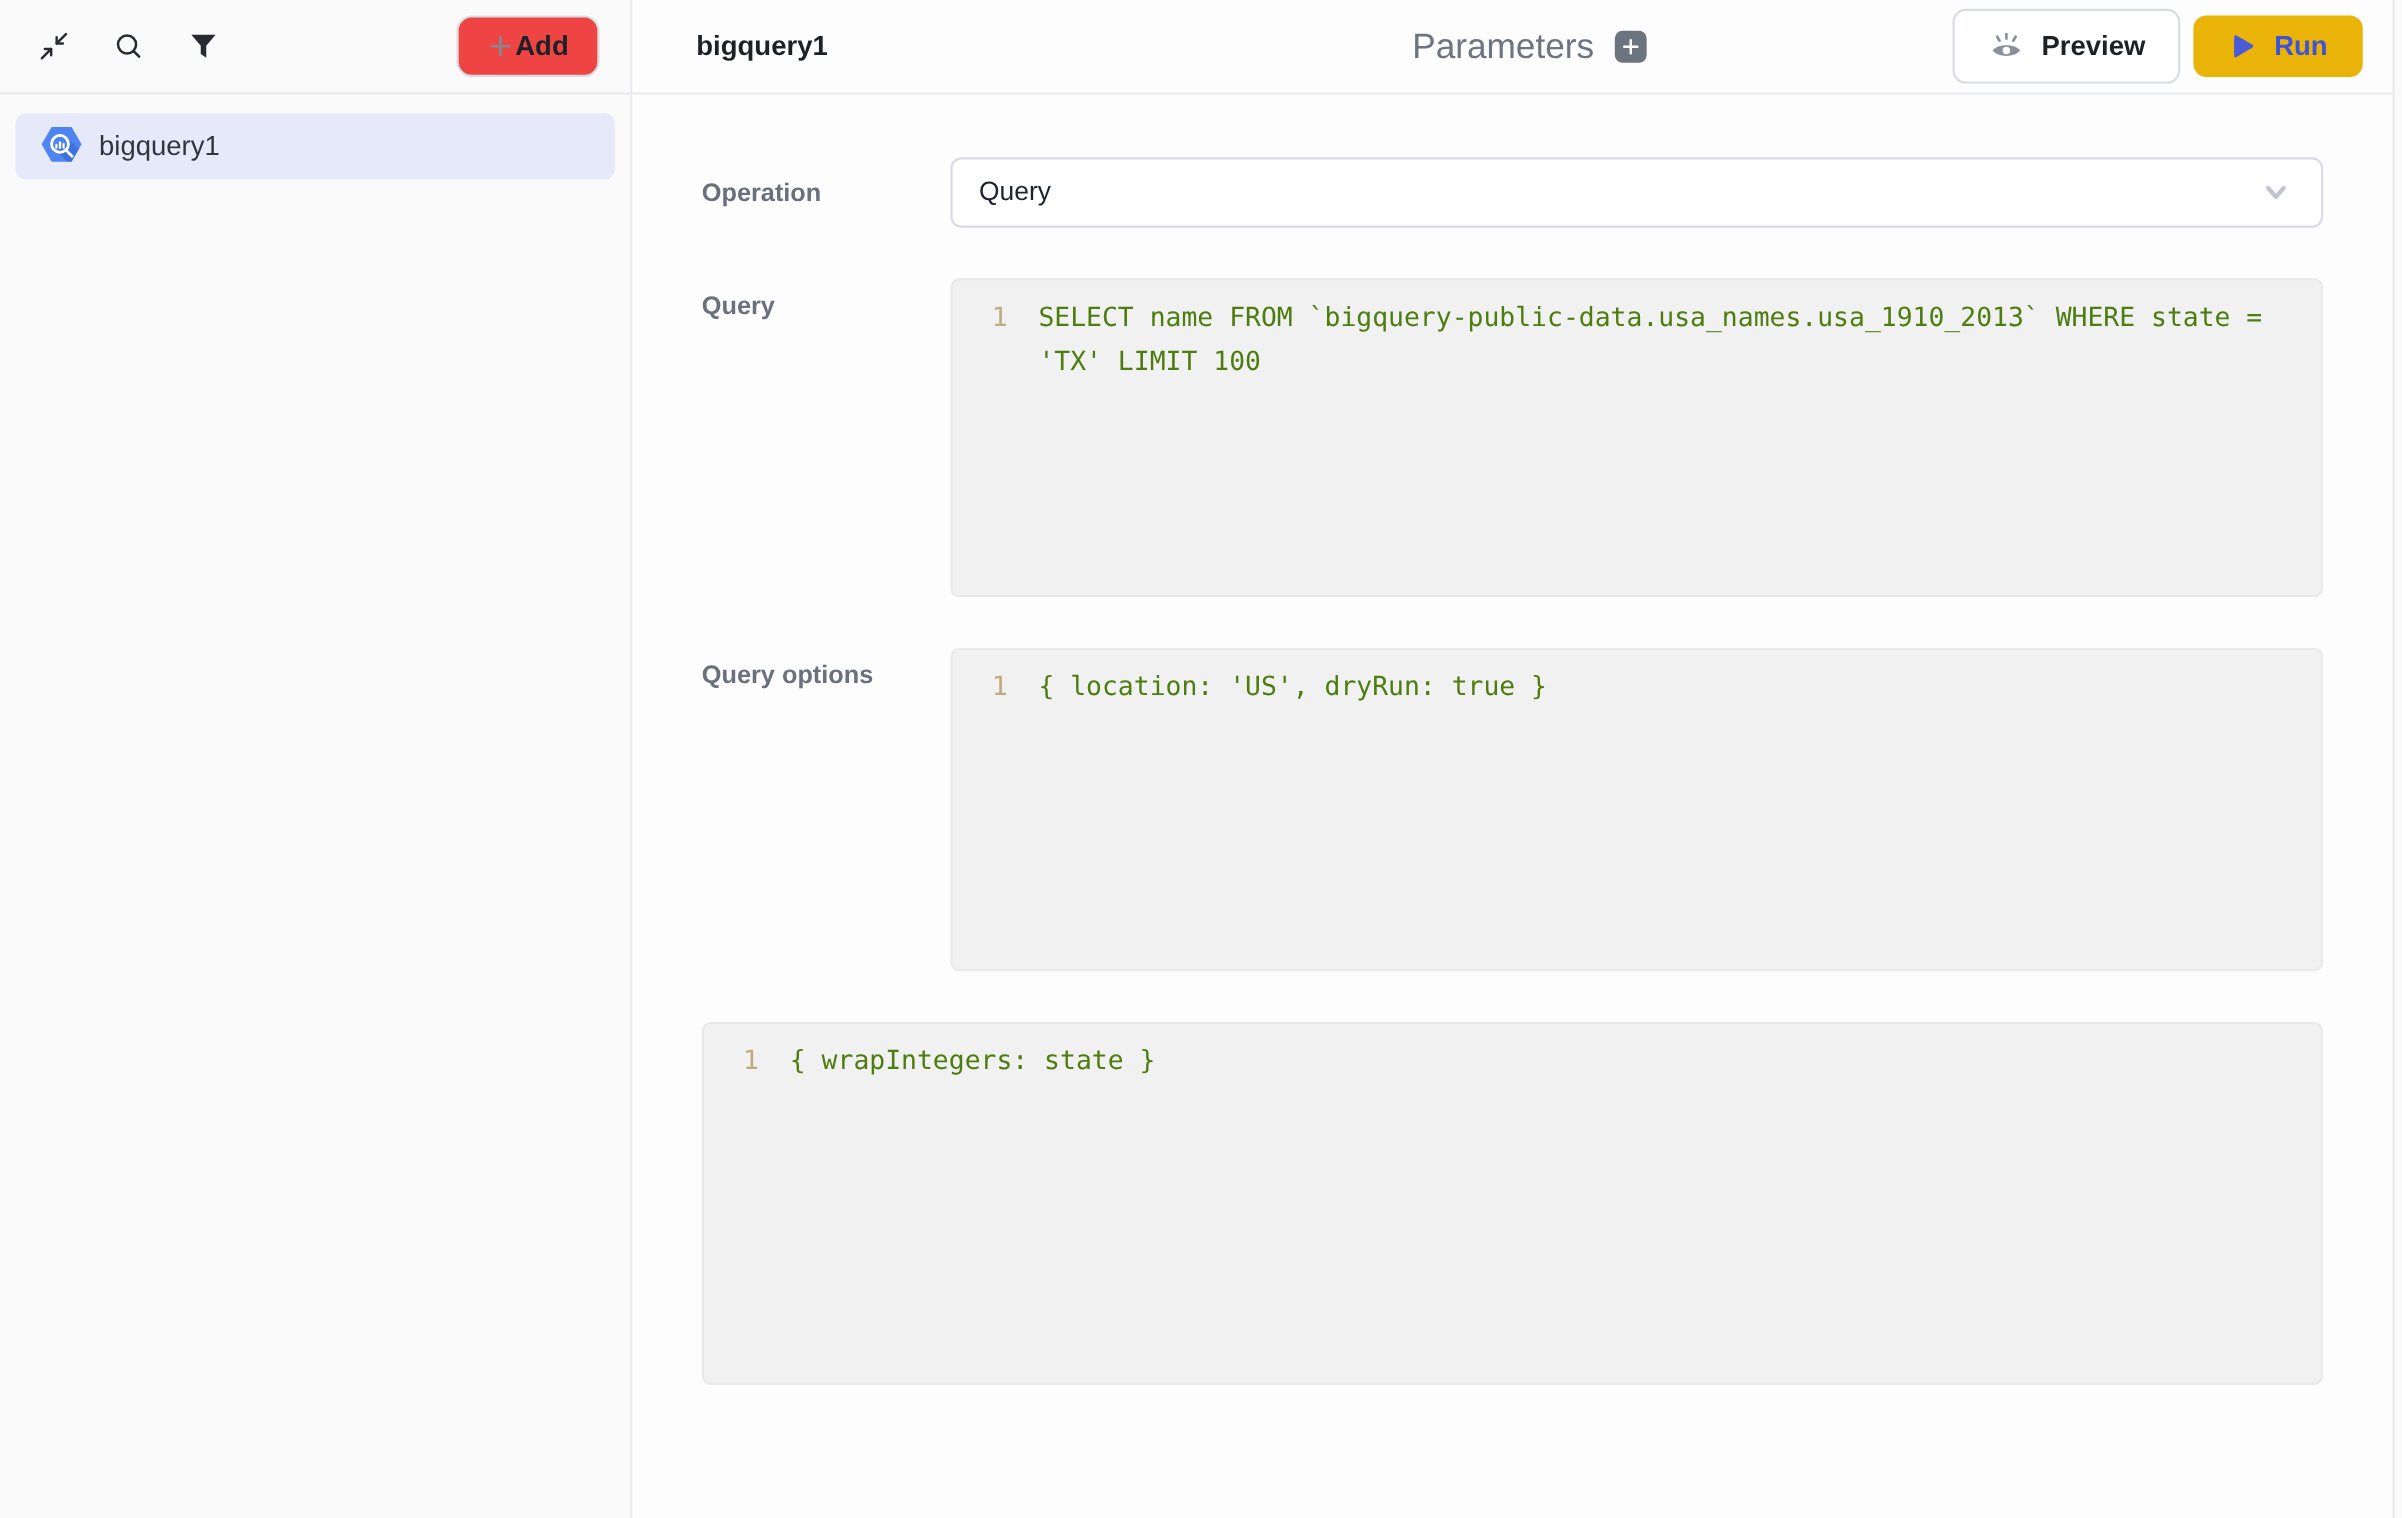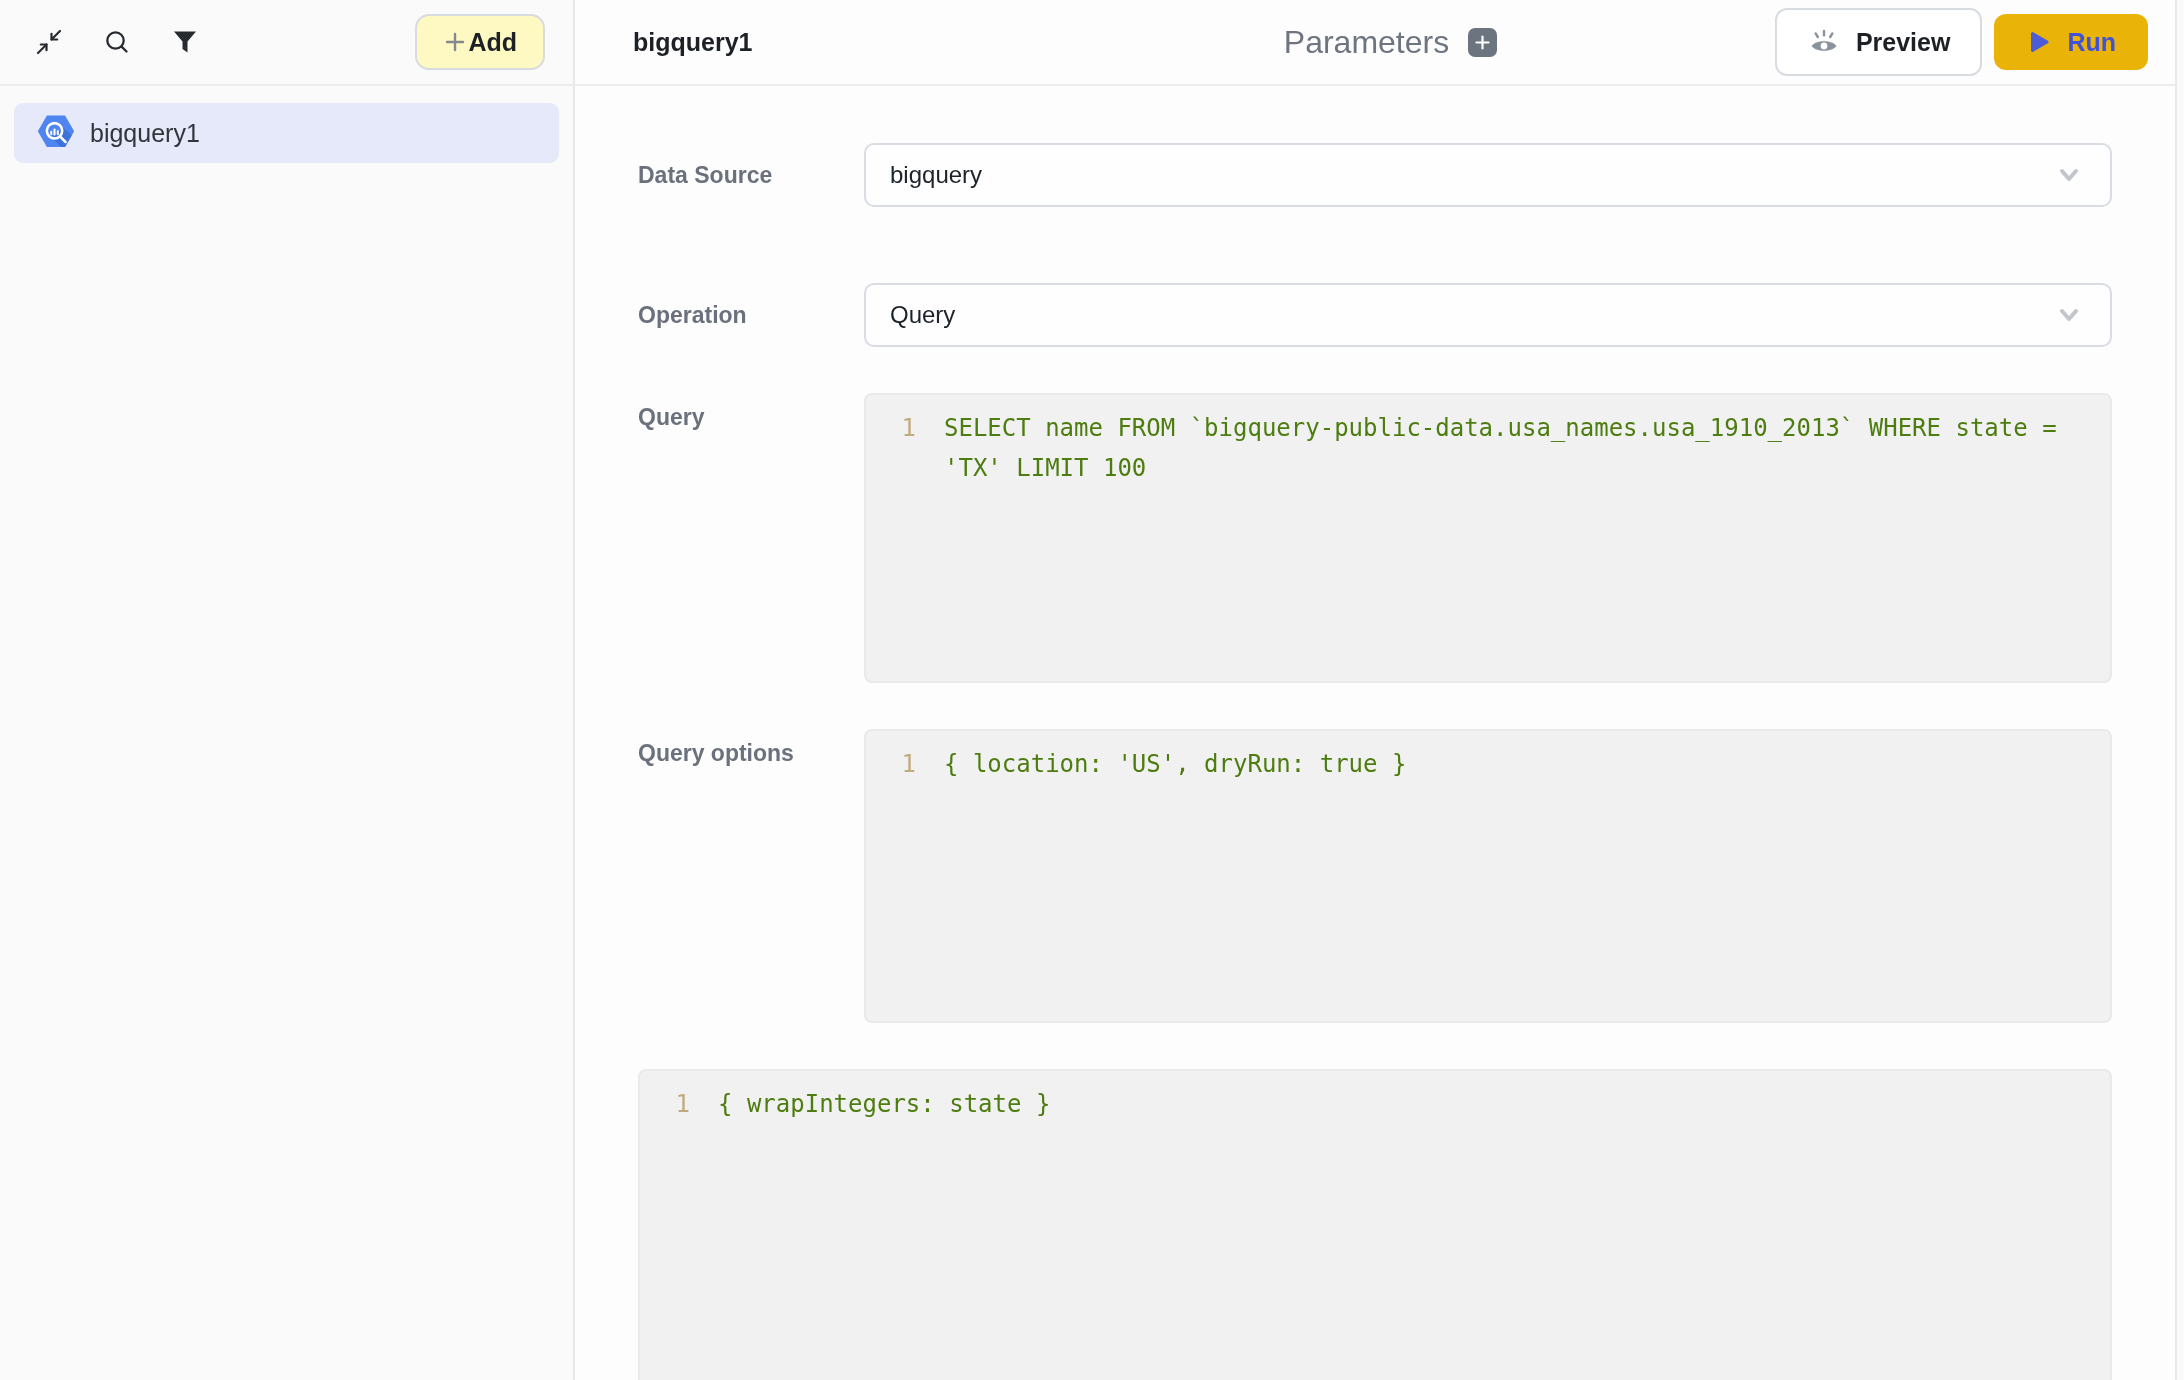--- a/index.html
+++ b/index.html
@@ -19,21 +19,21 @@
   .sidebar-toolbar {
     height:86px; flex:0 0 86px; border-bottom:2px solid #EBECEE;
     display:flex; align-items:center; padding:0 28px 0 34px; gap:38px;
   }
   .icon-btn {
     width:30px; height:30px; padding:0; border:0; background:none;
     display:flex; align-items:center; justify-content:center; cursor:pointer;
   }
   .add-btn {
     margin-left:auto; height:56px; padding:0 26px;
-    border:2px solid #D8DBE0; border-radius:14px; background:#fef9c3;
+    border:2px solid #D8DBE0; border-radius:14px; background:#ef4444;
     display:flex; align-items:center; gap:1px;
     font-family:inherit; font-size:25px; font-weight:700; color:#1D2125; cursor:pointer;justify-content:center;
   }
   .sidebar-list { padding:17px 14px; }
   .sidebar-item {
     height:60px; border-radius:9px; display:flex; align-items:center; gap:12px;
     padding:0 20px; font-size:25px; font-weight:500; color:#31363D; cursor:pointer;
   }
   .sidebar-item.active { background:#E6E9FA; }
   .sidebar-item .bq-icon { width:44px; height:44px; flex:0 0 44px; display:flex; }
@@ -194,31 +194,20 @@
           <svg width="26" height="26" viewBox="0 0 26 26">
             <path d="M6.5 4.5 L21 13 L6.5 21.5 Z" fill="#4C5BD8" stroke="#4C5BD8" stroke-width="3" stroke-linejoin="round"></path>
           </svg>
           <span>Run</span>
         </button>
       </div>
     </div>
 
     <div class="content">
 
-      <div class="row row-select gap-lg">
-        <div class="field-label">Data Source</div>
-        <div class="control">
-          <div class="select">
-            <span>bigquery</span>
-            <svg width="34" height="34" viewBox="0 0 34 34" fill="none" stroke="#C2C6CC" stroke-width="4" stroke-linecap="round" stroke-linejoin="round">
-              <path d="M10 13 L17 21 L24 13"></path>
-            </svg>
-          </div>
-        </div>
-      </div>
 
       <div class="row row-select gap-md">
         <div class="field-label">Operation</div>
         <div class="control">
           <div class="select">
             <span>Query</span>
             <svg width="34" height="34" viewBox="0 0 34 34" fill="none" stroke="#C2C6CC" stroke-width="4" stroke-linecap="round" stroke-linejoin="round">
               <path d="M10 13 L17 21 L24 13"></path>
             </svg>
           </div>

